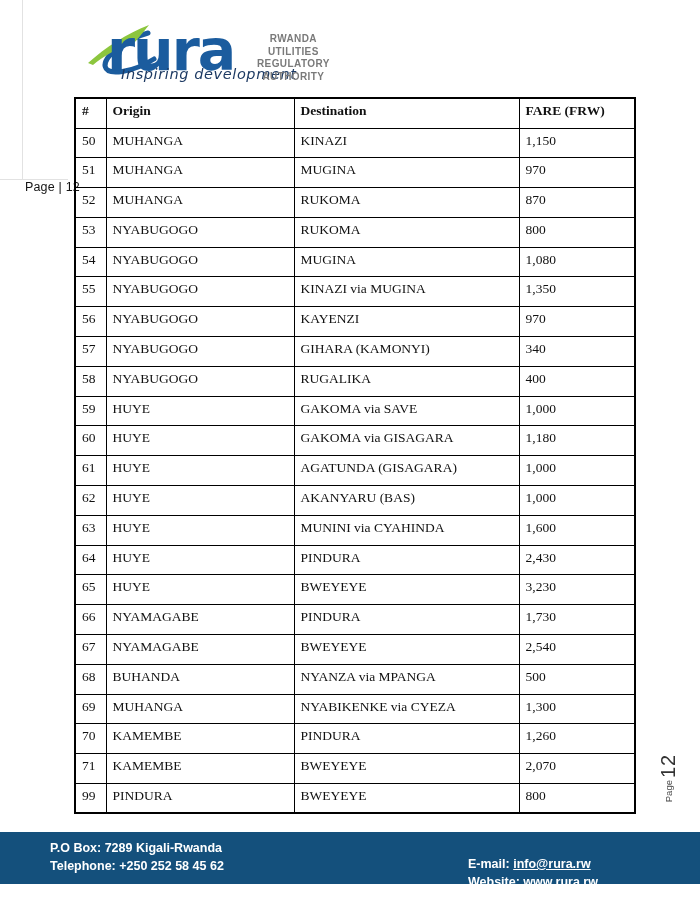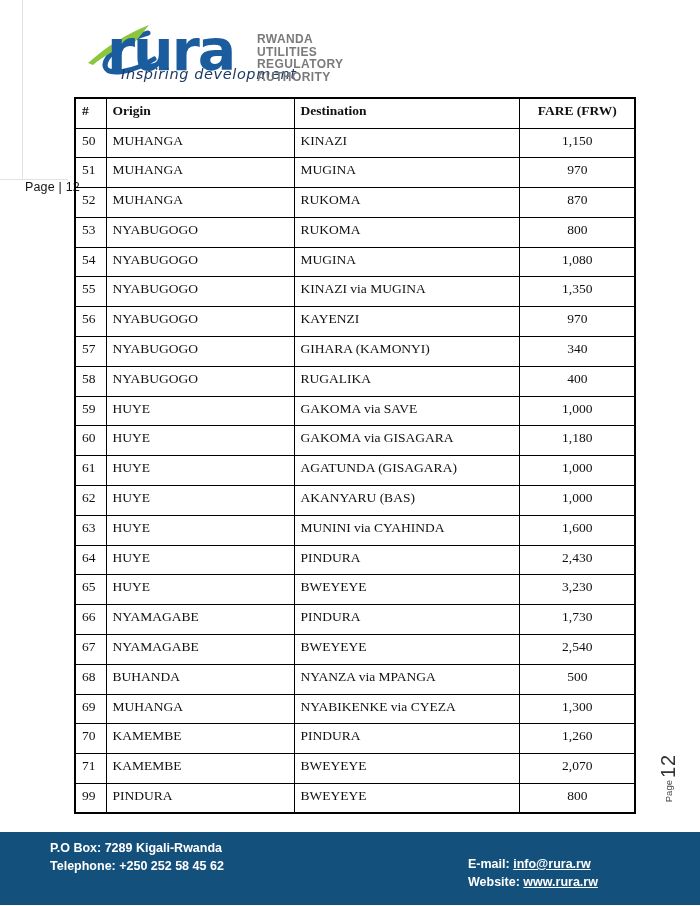--- a/index.html
+++ b/index.html
@@ -11,45 +11,45 @@
   .edge-h{position:absolute;left:0;top:179px;width:68px;height:1px;background:#e2e2e2;}
   .page-marker{position:absolute;left:0;top:180px;width:80px;text-align:right;
                font-size:12.5px;color:#141414;letter-spacing:0.2px;}
 
   
   .logo-svg{position:absolute;left:78px;top:18px;}
   .brand{position:absolute;left:107px;top:22px;font-size:57px;line-height:1;font-weight:bold;
          color:#1b5c9e;letter-spacing:-2px;font-family:"DejaVu Sans",sans-serif;text-align:center;}
   .tagline{position:absolute;left:121px;top:66px;font-size:14.5px;font-style:italic;font-weight:500;
            color:#1d3a63;letter-spacing:0.6px;font-family:"DejaVu Sans",sans-serif;}
-  .orgname{position:absolute;left:257px;top:33px;font-size:12px;line-height:12.5px;font-weight:bold;
-           color:#7a7a7a;letter-spacing:0.4px;}
+  .orgname{position:absolute;left:257px;top:33px;font-size:10px;line-height:12.5px;font-weight:bold;
+           color:#7a7a7a;letter-spacing:0.4px;text-align:center;}
 
   
   table.fares{position:absolute;left:74px;top:97px;width:560px;border-collapse:collapse;
               table-layout:fixed;border:2px solid #000;
               font-family:"Liberation Serif",serif;font-size:13.5px;color:#111;}
   table.fares th,table.fares td{border:1.5px solid #000;vertical-align:top;
               padding:4px 5px 3px 6px;box-sizing:border-box;overflow:hidden;white-space:nowrap;}
   table.fares th{height:30px;text-align:left;font-weight:bold;}
   table.fares td{height:29.8px;}
   table.fares .c0{width:31px;}
   table.fares .c1{width:188px;}
   table.fares .c2{width:225px;margin-top:17px;}
-  table.fares .c3{width:116px;text-align:center;}
+  table.fares .c3{width:116px;text-align:left;}
 
   
   .side-page{position:absolute;left:630px;top:740px;width:76px;height:76px;
              display:flex;align-items:center;justify-content:center;
              transform:rotate(-90deg);}
   .side-page .lbl{font-size:9.5px;color:#4a4a4a;margin-right:2px;}
   .side-page .num{font-size:20px;color:#333;letter-spacing:1px;}
 
   
-  .footer-bar{position:absolute;left:0;top:832px;width:700px;height:73px;}
+  .footer-bar{position:absolute;left:0;top:832px;width:700px;height:52px;}
   .footer-col{position:absolute;top:7px;font-size:12.5px;font-weight:bold;color:#ffffff;
               line-height:18px;white-space:nowrap;}
   .footer-left{left:50px;}
   .footer-right{left:468px;margin-top:16px;}
   .footer-link{color:#ffffff;text-decoration:underline;}
 </style>
 </head>
 <body>
 
 <div id="page">

